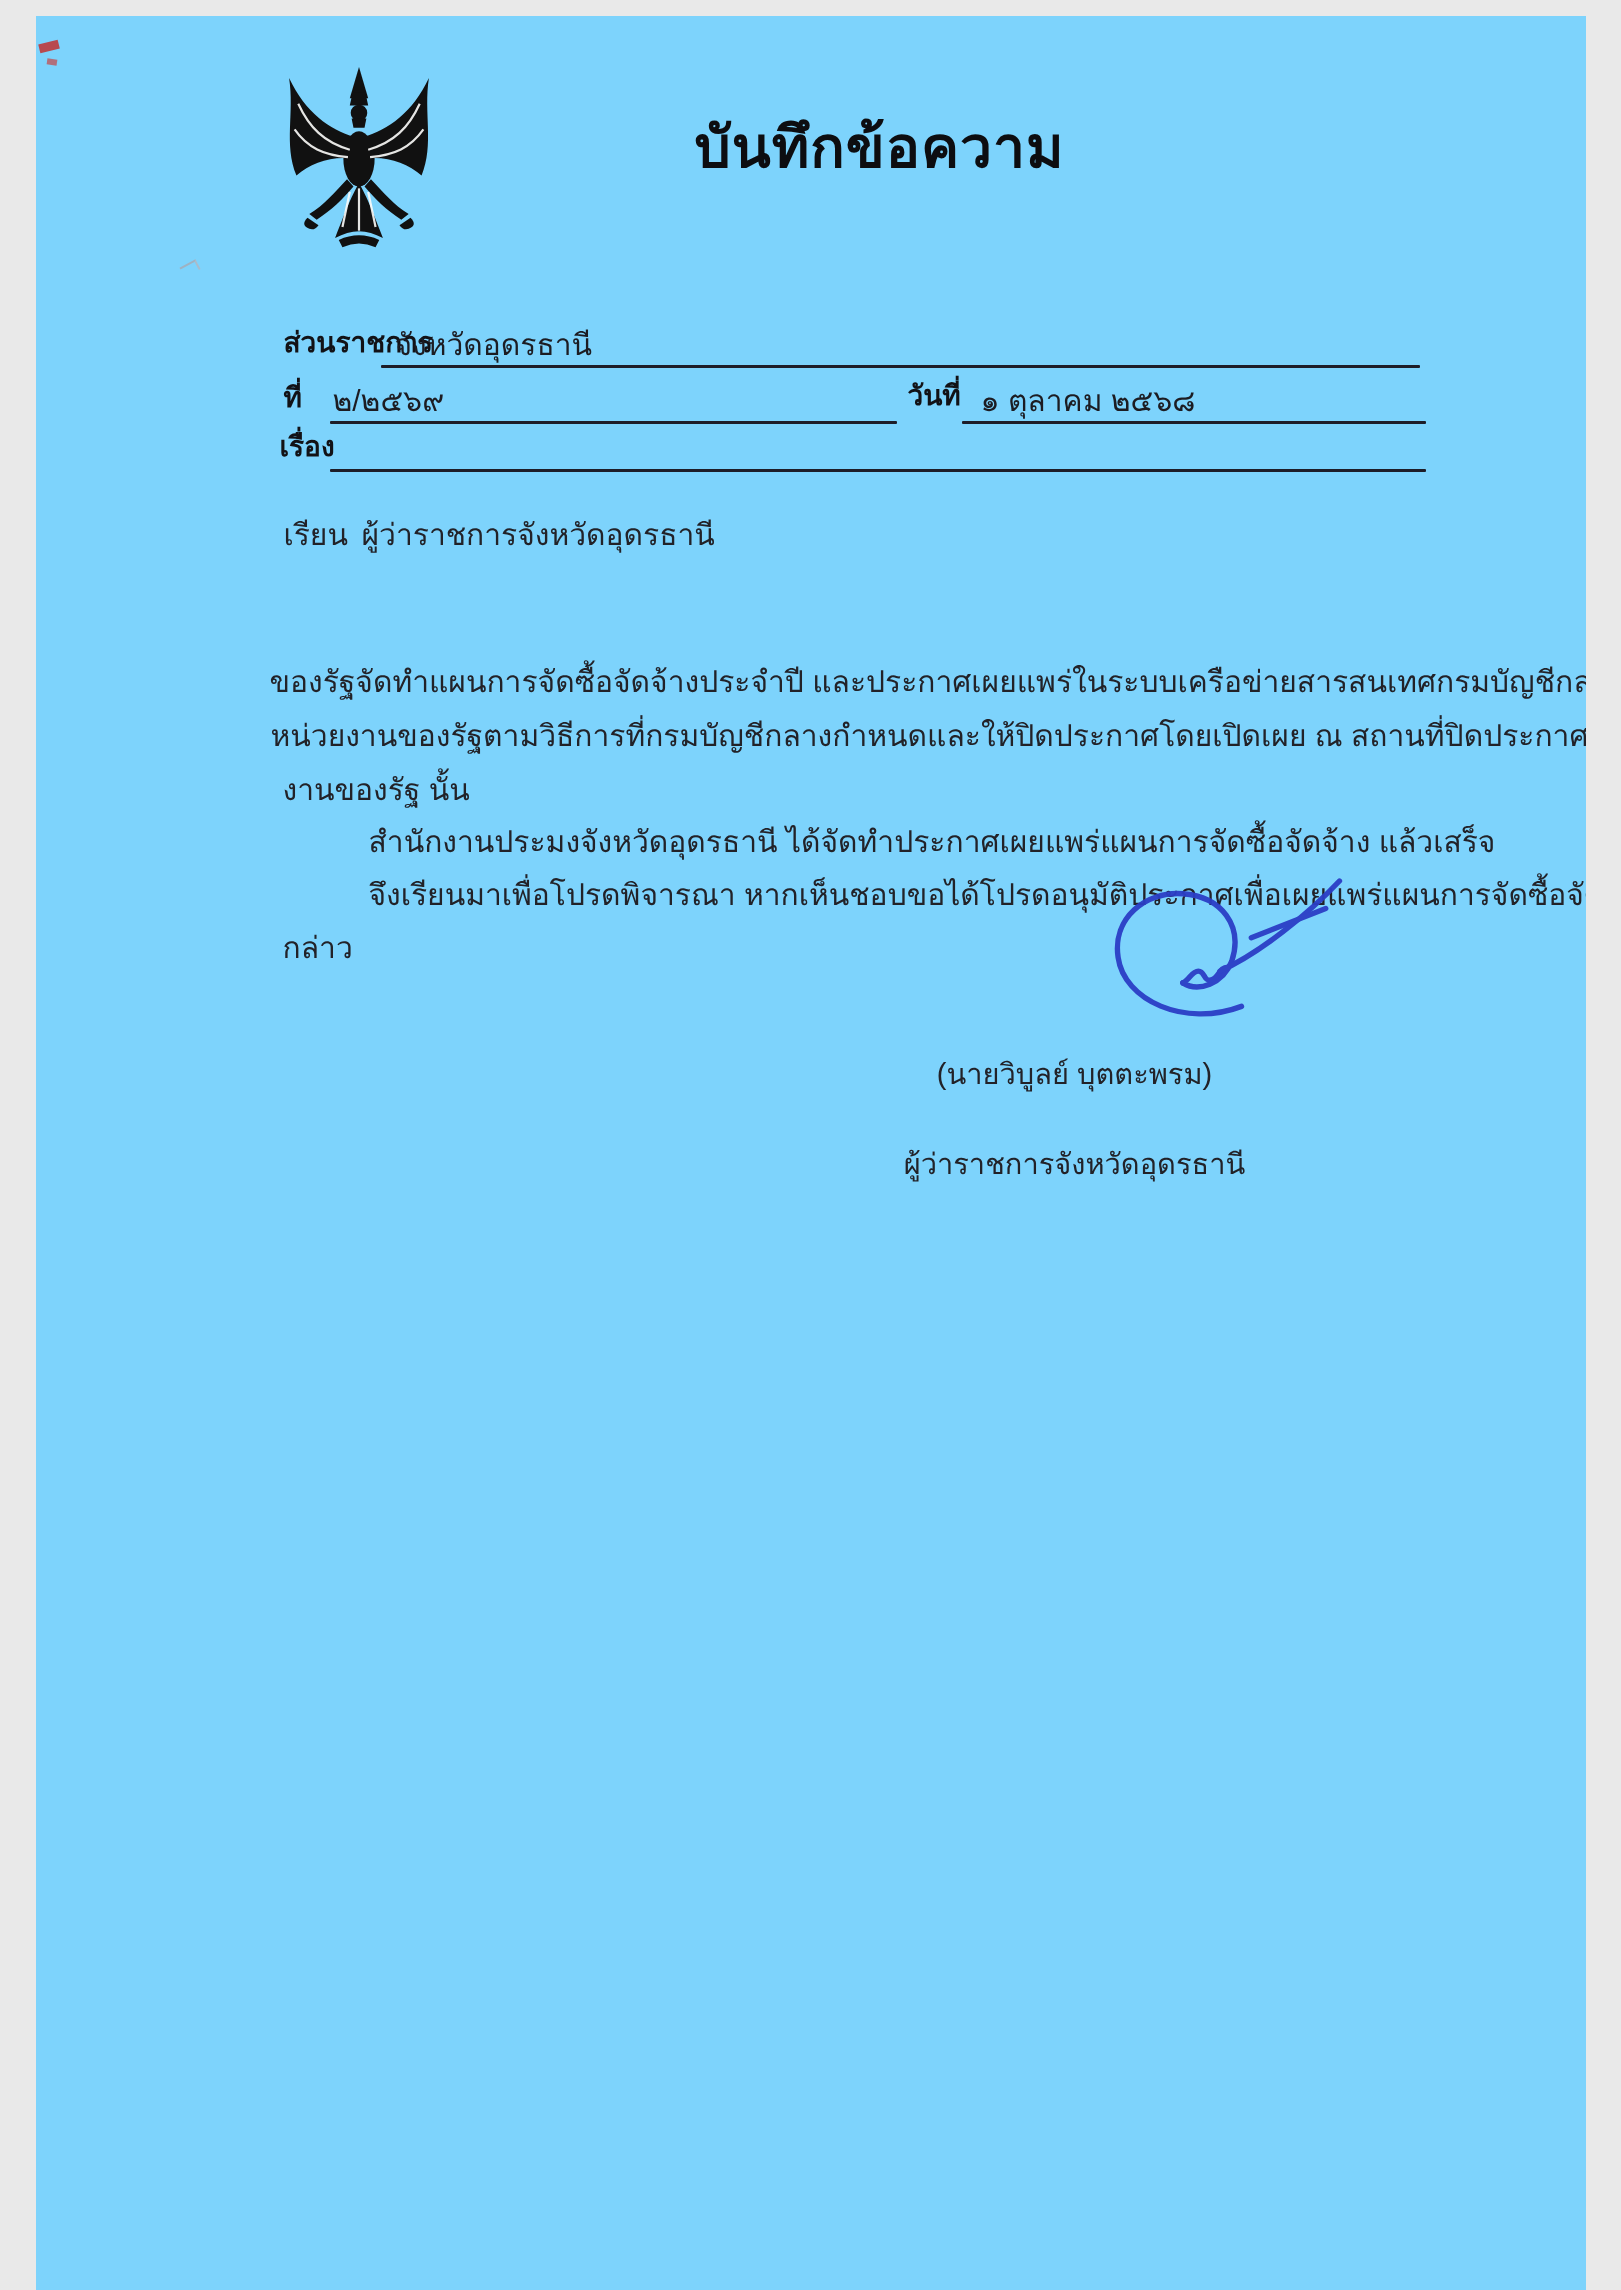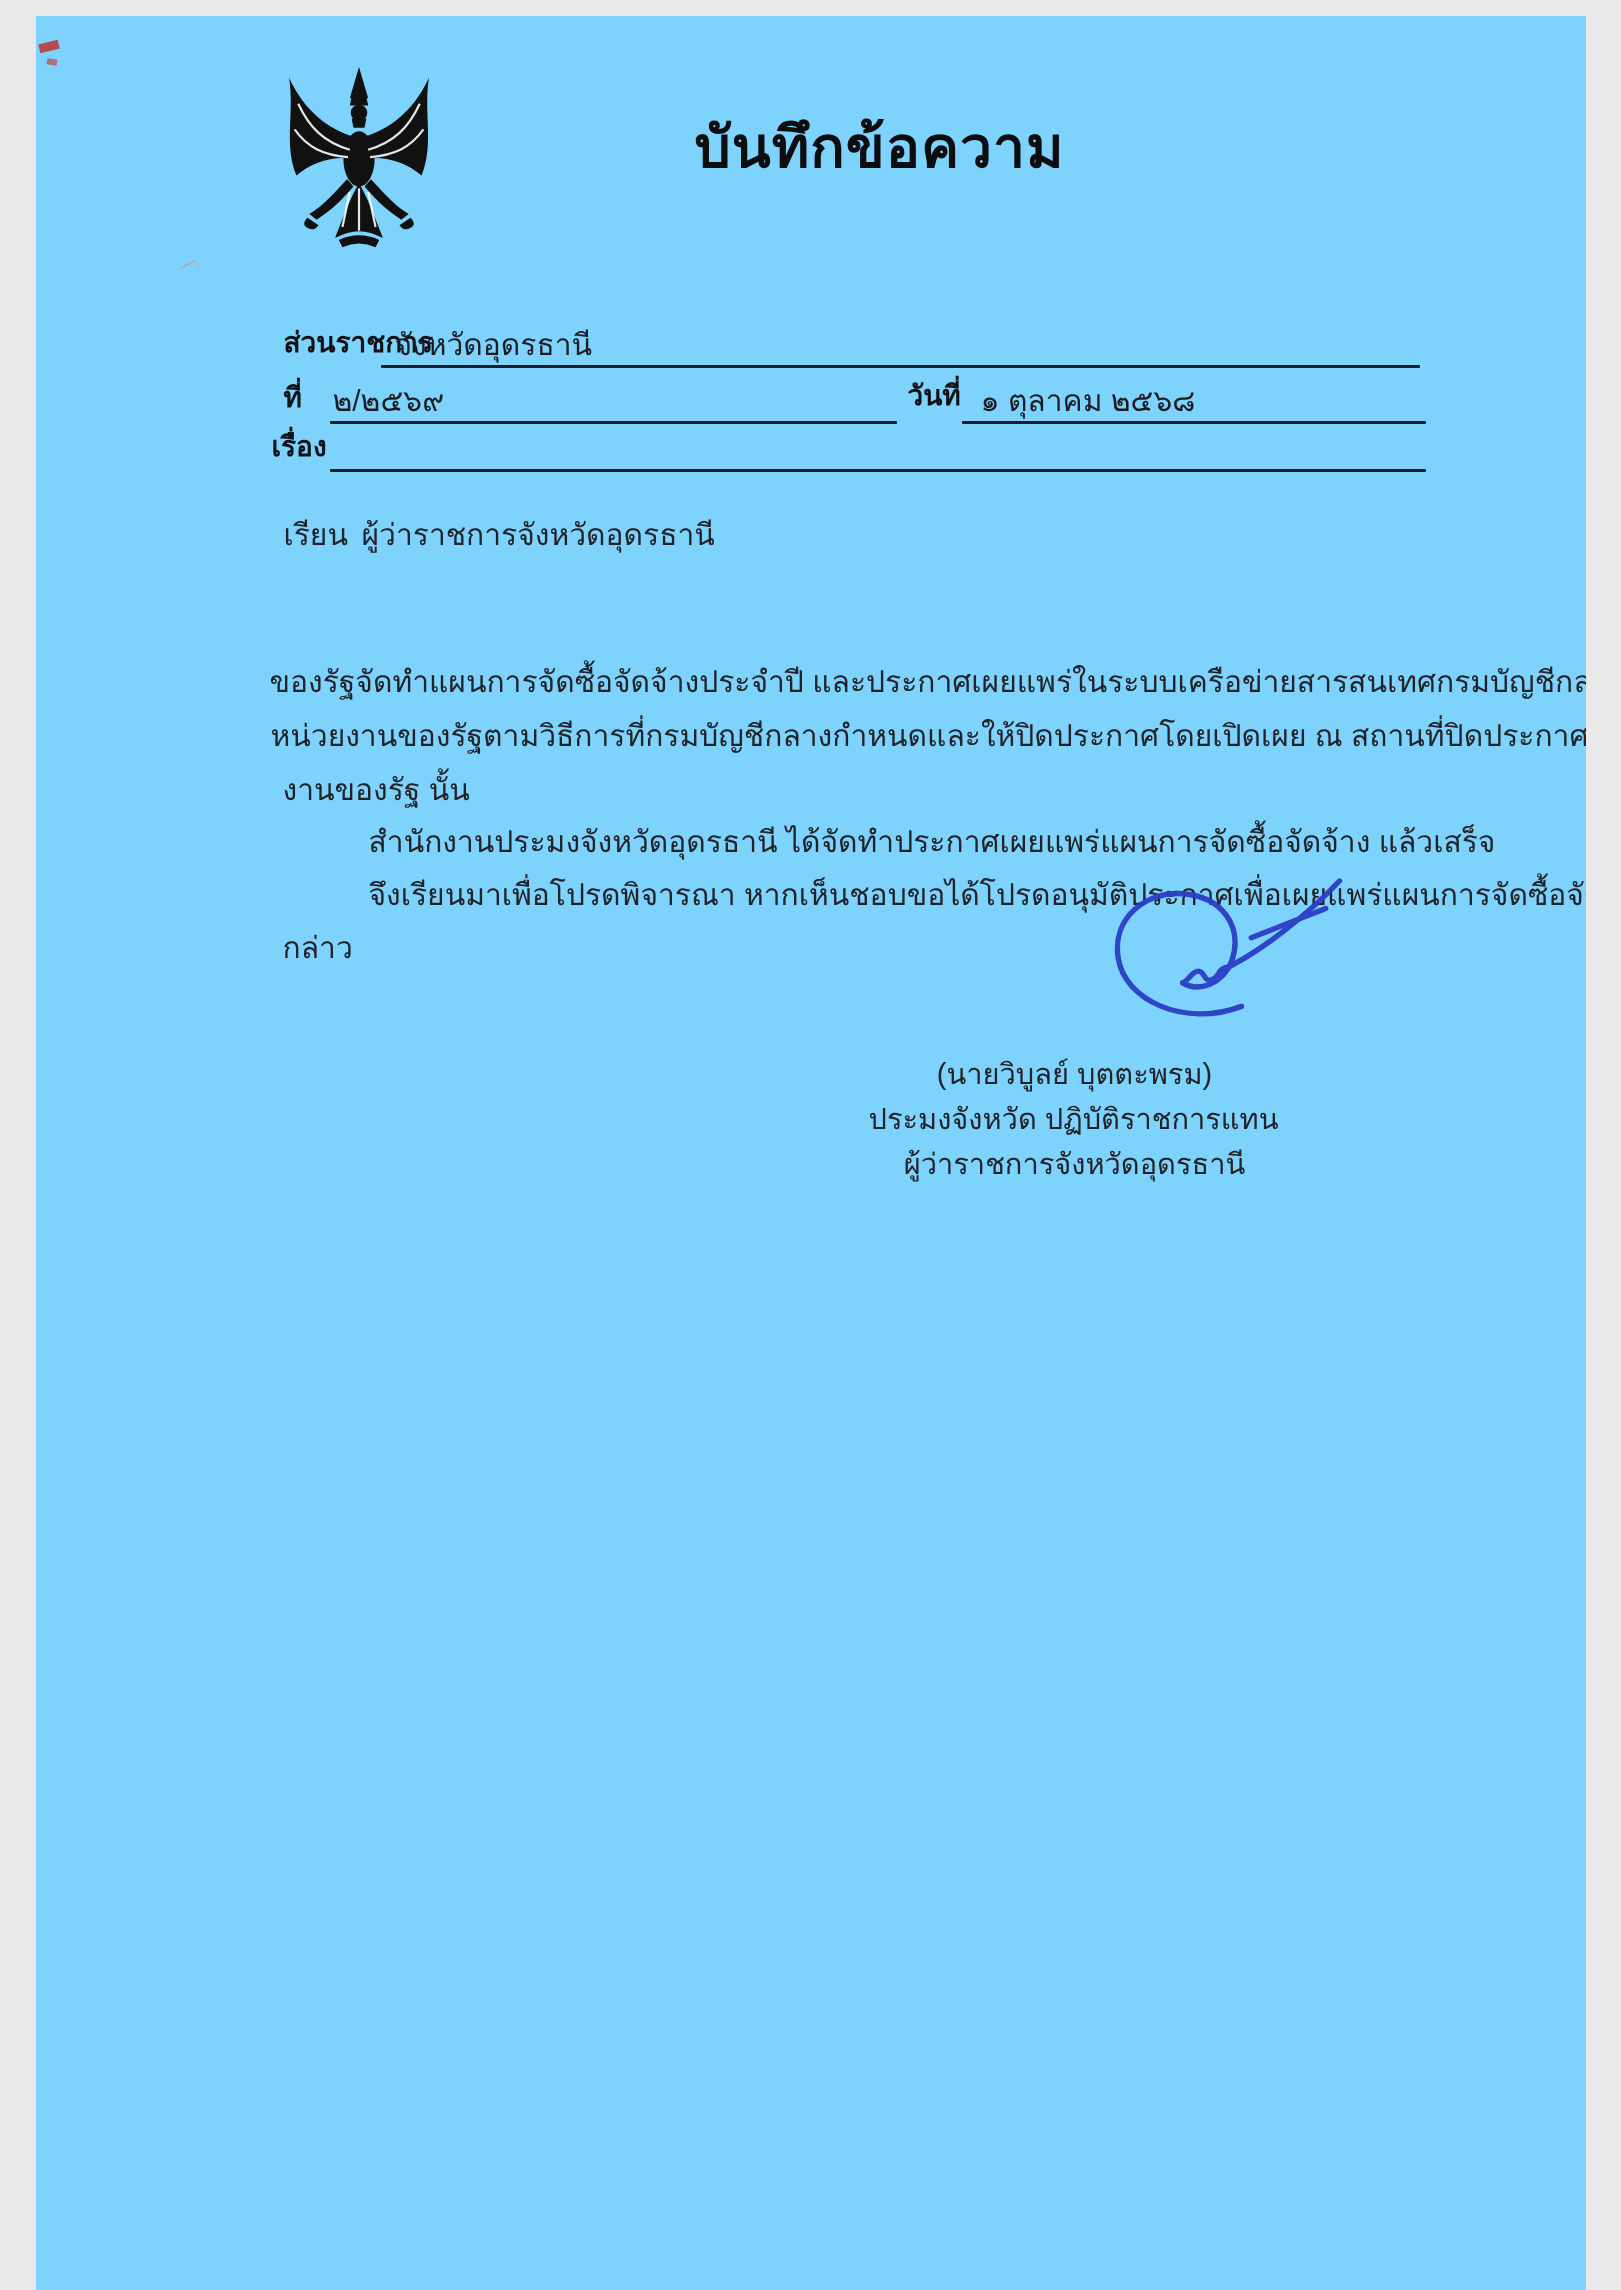--- a/index.html
+++ b/index.html
@@ -80,21 +80,21 @@
   <div class="abs value" style="left:359px;top:305px;">จังหวัดอุดรธานี</div>
   <div class="rule" style="left:345px;top:349px;width:1039px;"></div>
 
   <div class="abs label" style="left:248px;top:359px;">ที่</div>
   <div class="abs value" style="left:297px;top:361px;">๒/๒๕๖๙</div>
   <div class="abs label" style="left:872px;top:357px;">วันที่</div>
   <div class="abs value" style="left:945px;top:361px;">๑ ตุลาคม ๒๕๖๘</div>
   <div class="rule" style="left:294px;top:405px;width:567px;"></div>
   <div class="rule" style="left:926px;top:405px;width:464px;"></div>
 
-  <div class="abs label" style="left:236px;top:408px;">เรื่อง</div>
+  <div class="abs label" style="left:244px;top:408px;">เรื่อง</div>
   <div class="rule" style="left:294px;top:453px;width:1096px;"></div>
 
   <div class="abs bodytext" style="left:248px;top:495px;">เรียน</div>
   <div class="abs bodytext" style="left:326px;top:495px;">ผู้ว่าราชการจังหวัดอุดรธานี</div>
 
   <div class="abs bodytext" style="left:234px;top:642px;">ของรัฐจัดทำแผนการจัดซื้อจัดจ้างประจำปี และประกาศเผยแพร่ในระบบเครือข่ายสารสนเทศกรมบัญชีกลางและของ</div>
   <div class="abs bodytext" style="left:235px;top:696px;">หน่วยงานของรัฐตามวิธีการที่กรมบัญชีกลางกำหนดและให้ปิดประกาศโดยเปิดเผย ณ สถานที่ปิดประกาศของหน่วย</div>
   <div class="abs bodytext" style="left:247px;top:750px;">งานของรัฐ นั้น</div>
 
   <div class="abs bodytext" style="left:333px;top:802px;">สำนักงานประมงจังหวัดอุดรธานี ได้จัดทำประกาศเผยแพร่แผนการจัดซื้อจัดจ้าง แล้วเสร็จ</div>
@@ -107,17 +107,16 @@
       <g fill="none" stroke="#2b3ec6" stroke-width="5.5" stroke-linecap="round" stroke-linejoin="round" opacity="0.95">
         <path d="M218 132 C160 154 98 126 92 82 C86 42 120 14 158 17 C198 20 220 50 208 86 C199 109 174 118 158 108"></path>
         <path d="M158 108 c7 -3 9 -12 16 -12 c7 0 5 11 13 9 c8 -2 8 -13 17 -13"></path>
         <path d="M196 96 C236 78 286 38 318 4"></path>
         <path d="M228 62 L304 32"></path>
       </g>
     </svg>
   </div>
 
   <div class="abs sigtext" style="left:838px;top:1035px;">(นายวิบูลย์ บุตตะพรม)</div>
-  <div class="abs sigtext" style="left:833px;top:1080px;">ประมงจังหวัด ปฏิบัติราชการแทน</div>
   <div class="abs sigtext" style="left:838px;top:1125px;">ผู้ว่าราชการจังหวัดอุดรธานี</div>
 
 </div>
 
 
 </body></html>

